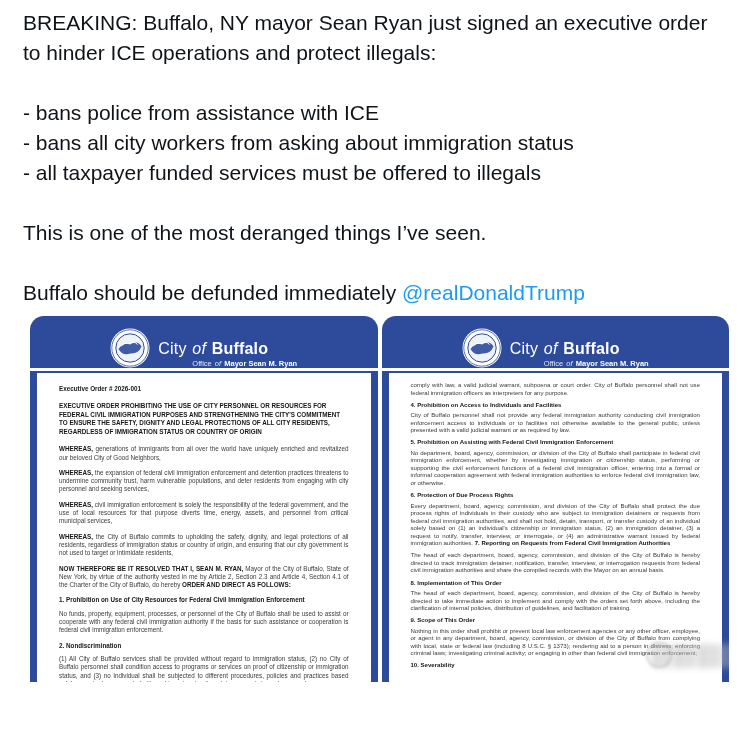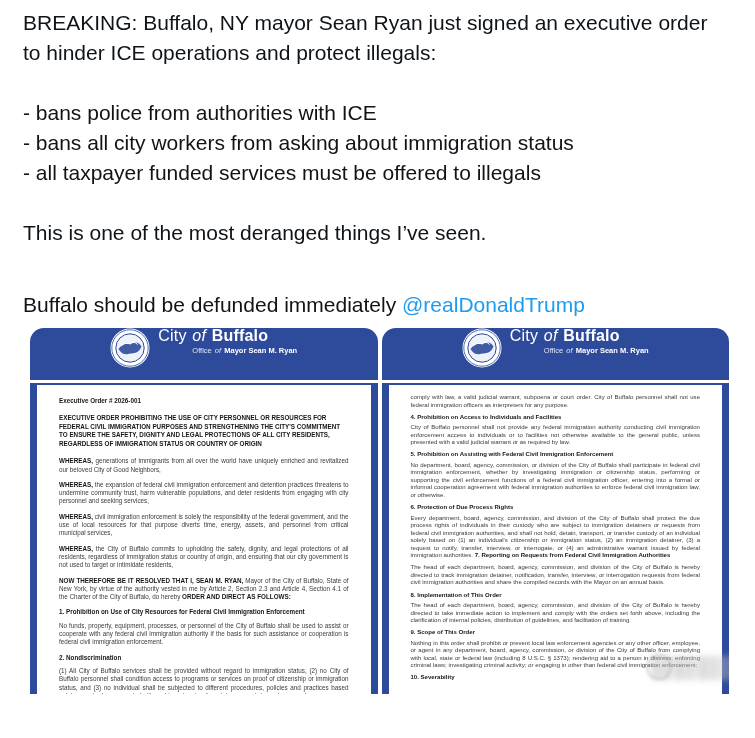--- a/index.html
+++ b/index.html
@@ -19,41 +19,41 @@
   .tweet{
     padding:8px 28px 0 23px;
   }
   .tweet .t-block{
     font-size:21px;line-height:30px;max-width:690px;
     color:var(--tweet-text);
     letter-spacing:0px;
   }
   .t-intro{margin-bottom:30px;max-width:680px;}
   .t-bullets{margin-bottom:30px;}
-  .t-comment{margin-bottom:42px;}
+  .t-comment{margin-bottom:30px;}
   .t-closing{margin-bottom:8px;}
   .mention{color:var(--link-blue);text-decoration:none;cursor:pointer;}
   
   .photos{
     position:relative;
     margin:7px 26px 0 30px;
     height:366px;
     display:flex;gap:4px;
     overflow:hidden;
   }
   .page{
     flex:1 1 0;
     display:flex;flex-direction:column;
     min-width:0;
   }
   .page-header{
     height:52px;flex:0 0 52px;
     background:var(--accent-blue);
     border-radius:14px 14px 0 0;
-    display:flex;align-items:flex-start;justify-content:center;
+    display:flex;align-items:flex-end;justify-content:center;
     gap:8px;
   }
   .seal{width:40px;height:40px;flex:0 0 40px;}
   .hdr-text{color:#ffffff;line-height:1.05;}
   .hdr-title{font-size:16px;letter-spacing:0.2px;}
   .hdr-title .w1{font-weight:500;}
   .hdr-title .w2{font-style:italic;font-weight:300;padding:0 1px;}
   .hdr-title .w3{font-weight:700;}
   .hdr-sub{font-size:7.5px;color:#dfe5f5;margin-top:2px;padding-left:34px;}
   .hdr-sub .w2{font-style:italic;padding:0 1px;}
@@ -96,21 +96,21 @@
     opacity:0.4;filter:blur(1.5px);
     z-index:6;
   }
 </style>
 </head>
 <body>
 
 <div class="tweet">
   <div class="t-block t-intro">BREAKING: Buffalo, NY mayor Sean Ryan just signed an executive order to hinder ICE operations and protect illegals:</div>
   <div class="t-block t-bullets">
-    <div>- bans police from authorities with ICE</div>
+    <div>- bans police from assistance with ICE</div>
     <div>- bans all city workers from asking about immigration status</div>
     <div>- all taxpayer funded services must be offered to illegals</div>
   </div>
   <div class="t-block t-comment">This is one of the most deranged things I’ve seen.</div>
   <div class="t-block t-closing"><span>Buffalo should be defunded immediately</span> <span class="mention">@realDonaldTrump</span></div>
 </div>
 
 <div class="photos">
 
   <div class="page">

